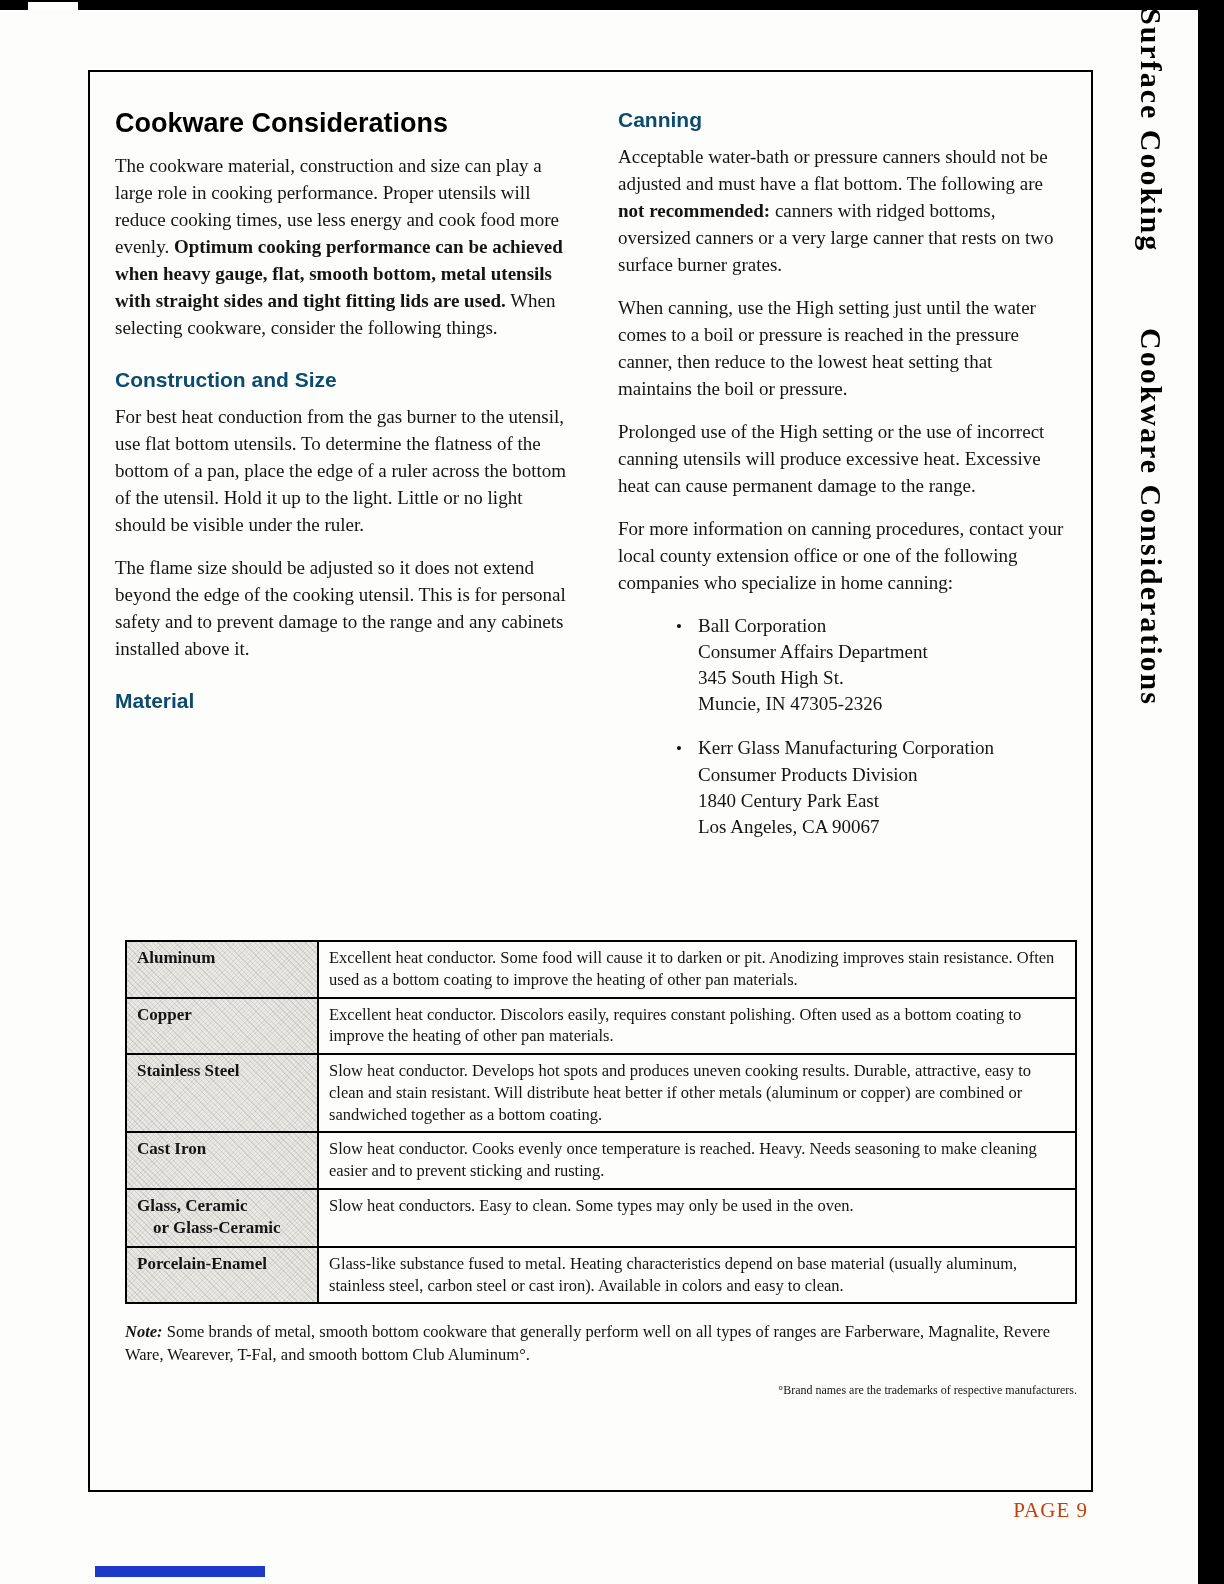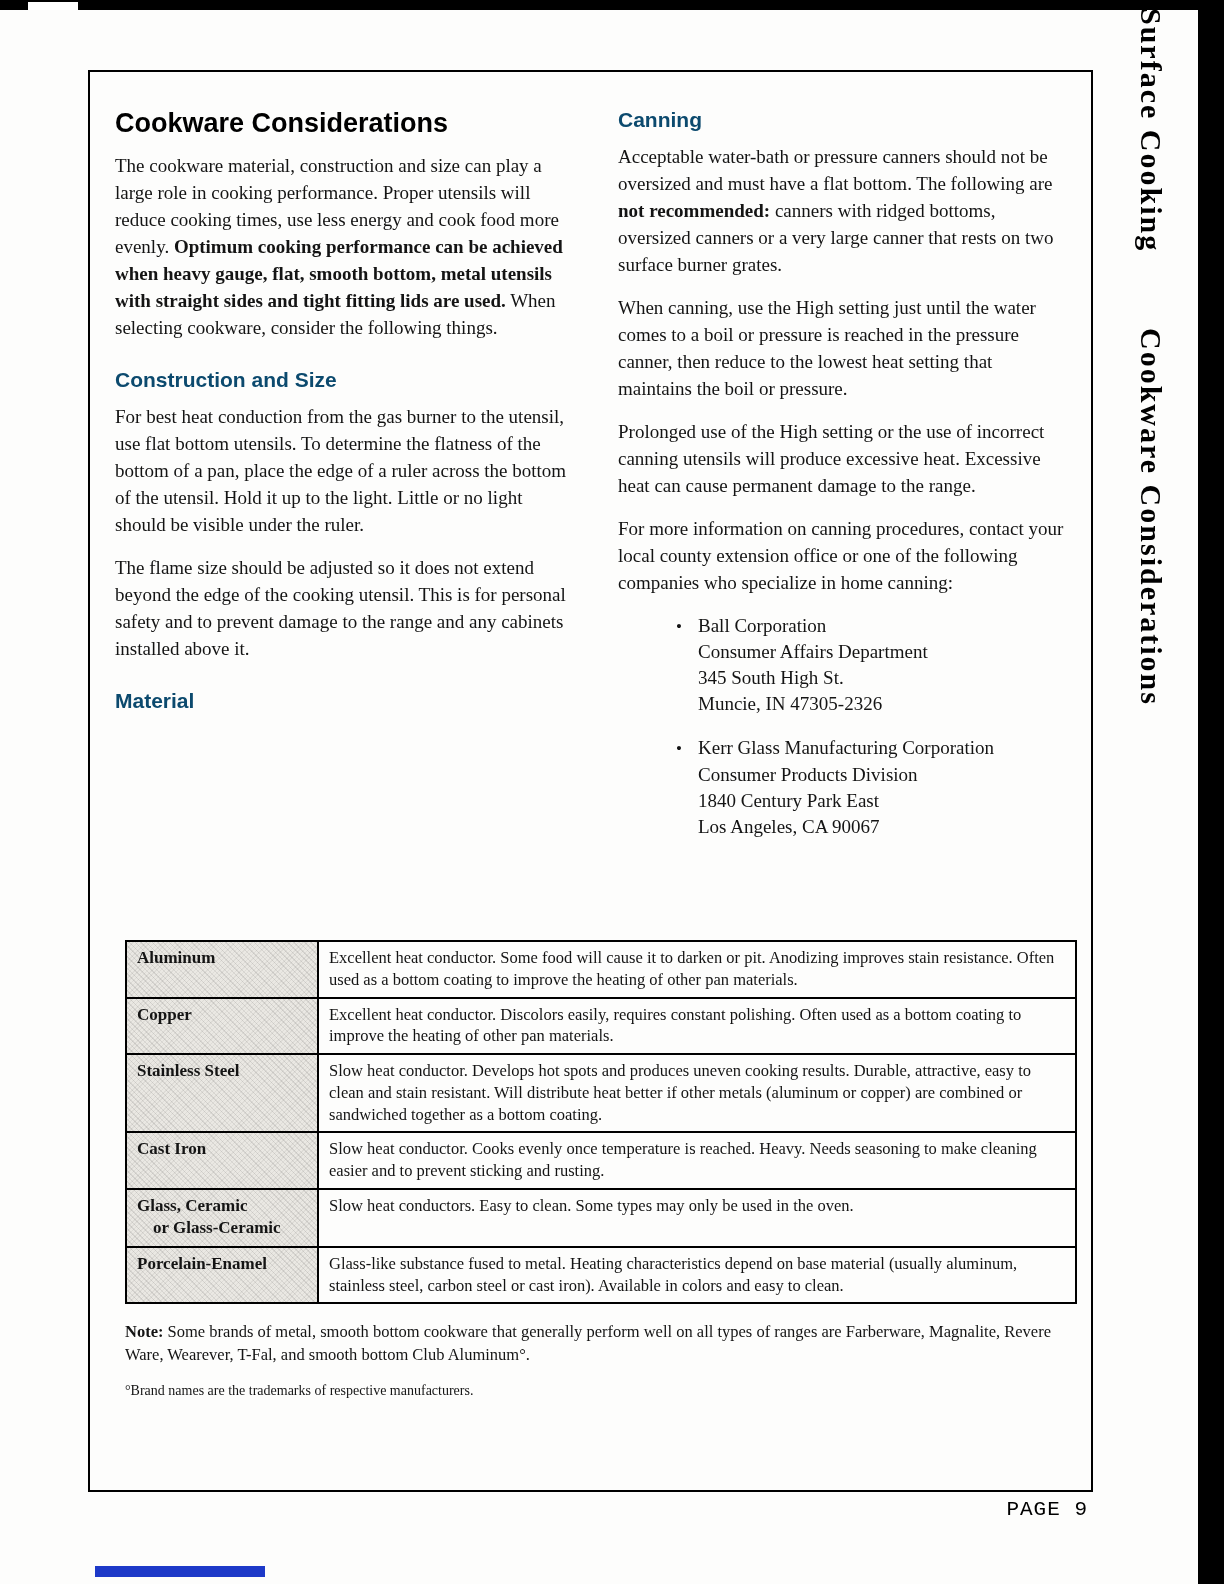--- a/index.html
+++ b/index.html
@@ -81,32 +81,32 @@
     font-weight: bold;
     font-size: 17px;
     background-color: #eae8e3;
     background-image:
       repeating-linear-gradient(45deg,  rgba(0,0,0,0.09) 0 1px, transparent 1px 4px),
       repeating-linear-gradient(-45deg, rgba(0,0,0,0.05) 0 1px, transparent 1px 3px);
   }
   td.mat .mat-line2 { padding-left: 16px; }
 
   .note { margin-top: 16px; font-size: 16.5px; line-height: 1.4; }
-  .note .note-label { font-weight: bold; }
-  .footnote { margin-top: 8px; font-size: 14px; }
+  .note .note-label { font-weight: bold; font-style: italic; }
+  .footnote { margin-top: 8px; font-size: 12px; text-align: right; }
 
   .page-number {
     position: absolute;
     left: 88px; top: 1498px;
     width: 1000px;
     text-align: right;
-    font-family: Liberation Mono, monospace;
+    font-family: Liberation Serif, serif;
     font-size: 21px;
     letter-spacing: 1px;
-    color: #000000;
+    color: #c2410c;
   }
 </style>
 </head>
 <body>
 
 <div class="page">
 
   <div class="top-bar">
     <div class="top-bar-notch"></div>
   </div>
@@ -126,21 +126,21 @@
       <h2 class="section-heading">Construction and Size</h2>
       <p class="body-text">For best heat conduction from the gas burner to the utensil, use flat bottom utensils. To determine the flatness of the bottom of a pan, place the edge of a ruler across the bottom of the utensil. Hold it up to the light. Little or no light should be visible under the ruler.</p>
       <p class="body-text">The flame size should be adjusted so it does not extend beyond the edge of the cooking utensil. This is for personal safety and to prevent damage to the range and any cabinets installed above it.</p>
 
       <h2 class="section-heading">Material</h2>
     </div>
 
     <div class="col-right">
       <h2 class="section-heading first">Canning</h2>
 
-      <p class="body-text"><span>Acceptable water-bath or pressure canners should not be oversized and must have a flat bottom. The following are </span><span class="b">not recommended:</span><span> canners with ridged bottoms, oversized canners or a very large canner that rests on two surface burner grates.</span></p>
+      <p class="body-text"><span>Acceptable water-bath or pressure canners should not be adjusted and must have a flat bottom. The following are </span><span class="b">not recommended:</span><span> canners with ridged bottoms, oversized canners or a very large canner that rests on two surface burner grates.</span></p>
 
       <p class="body-text">When canning, use the High setting just until the water comes to a boil or pressure is reached in the pressure canner, then reduce to the lowest heat setting that maintains the boil or pressure.</p>
       <p class="body-text">Prolonged use of the High setting or the use of incorrect canning utensils will produce excessive heat. Excessive heat can cause permanent damage to the range.</p>
       <p class="body-text">For more information on canning procedures, contact your local county extension office or one of the following companies who specialize in home canning:</p>
 
       <div class="bullet">
         <span class="marker">•</span>
         <div class="lines">
           <div>Ball Corporation</div>
           <div>Consumer Affairs Department</div>

